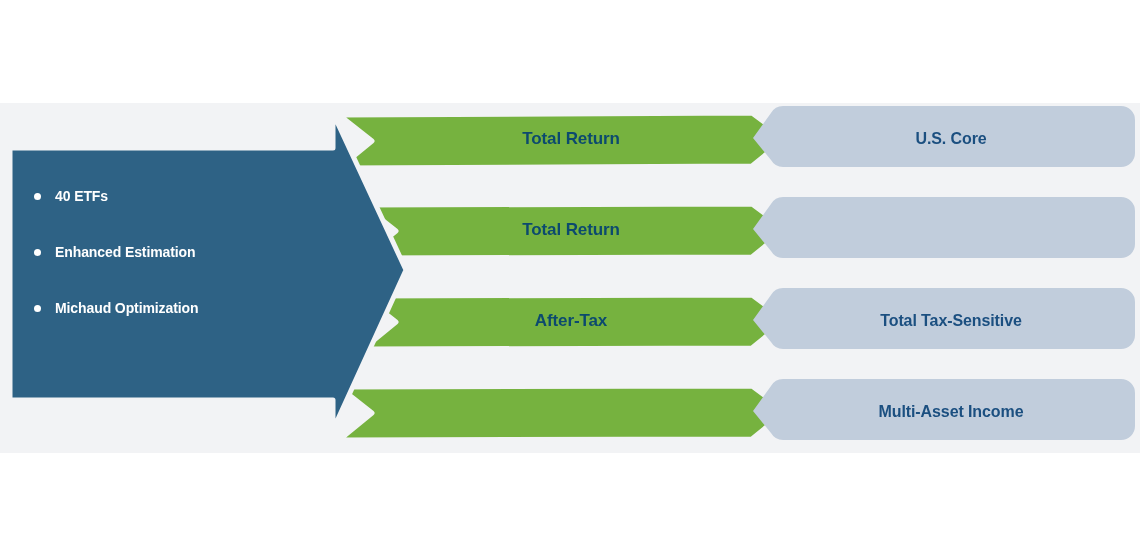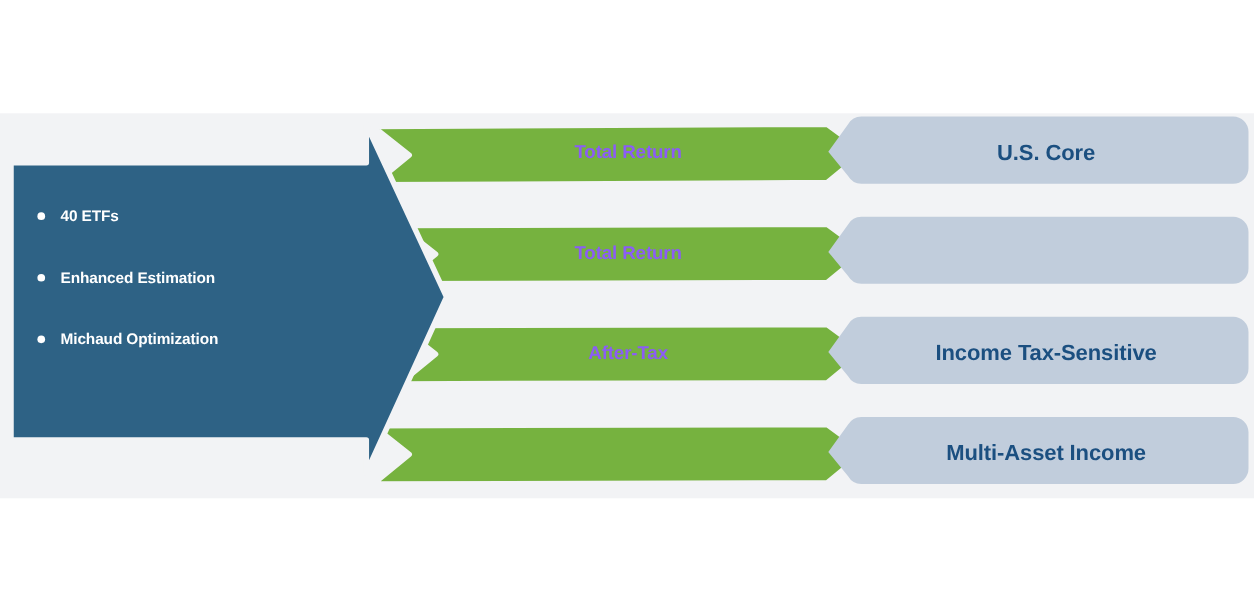--- a/index.html
+++ b/index.html
@@ -68,32 +68,32 @@
   .bullet-dot {
     width: 7px;
     height: 7px;
     border-radius: 50%;
     background: #ffffff;
     margin-right: 14px;
     flex: none;
   }
 
   .chev-label {
-    color: #8b5cf6;
+    color: #0c4a6e;
     font-size: 17px;
     font-weight: bold;
     letter-spacing: -0.1px;
     justify-content: center;
     left: 356px;
     width: 430px;
     height: 30px;
   }
   .box-label {
     color: #1b4f80;
-    font-size: 20px;
+    font-size: 16px;
     font-weight: bold;
     letter-spacing: -0.1px;
     justify-content: center;
     left: 770px;
     width: 362px;
     height: 30px;
   }
 
   .r1 { top: 124px; }
   .r2 { top: 215px; }
@@ -153,16 +153,16 @@
       <span class="bullet-dot"></span>
       <span>Michaud Optimization</span>
     </div>
   </div>
 
   <div class="txt chev-label r1">Total Return</div>
   <div class="txt chev-label r2">Total Return</div>
   <div class="txt chev-label r3">After-Tax</div>
 
   <div class="txt box-label r1">U.S. Core</div>
-  <div class="txt box-label r3">Income Tax-Sensitive</div>
+  <div class="txt box-label r3">Total Tax-Sensitive</div>
   <div class="txt box-label r4">Multi-Asset Income</div>
 
 </div>
 
 </body></html>

